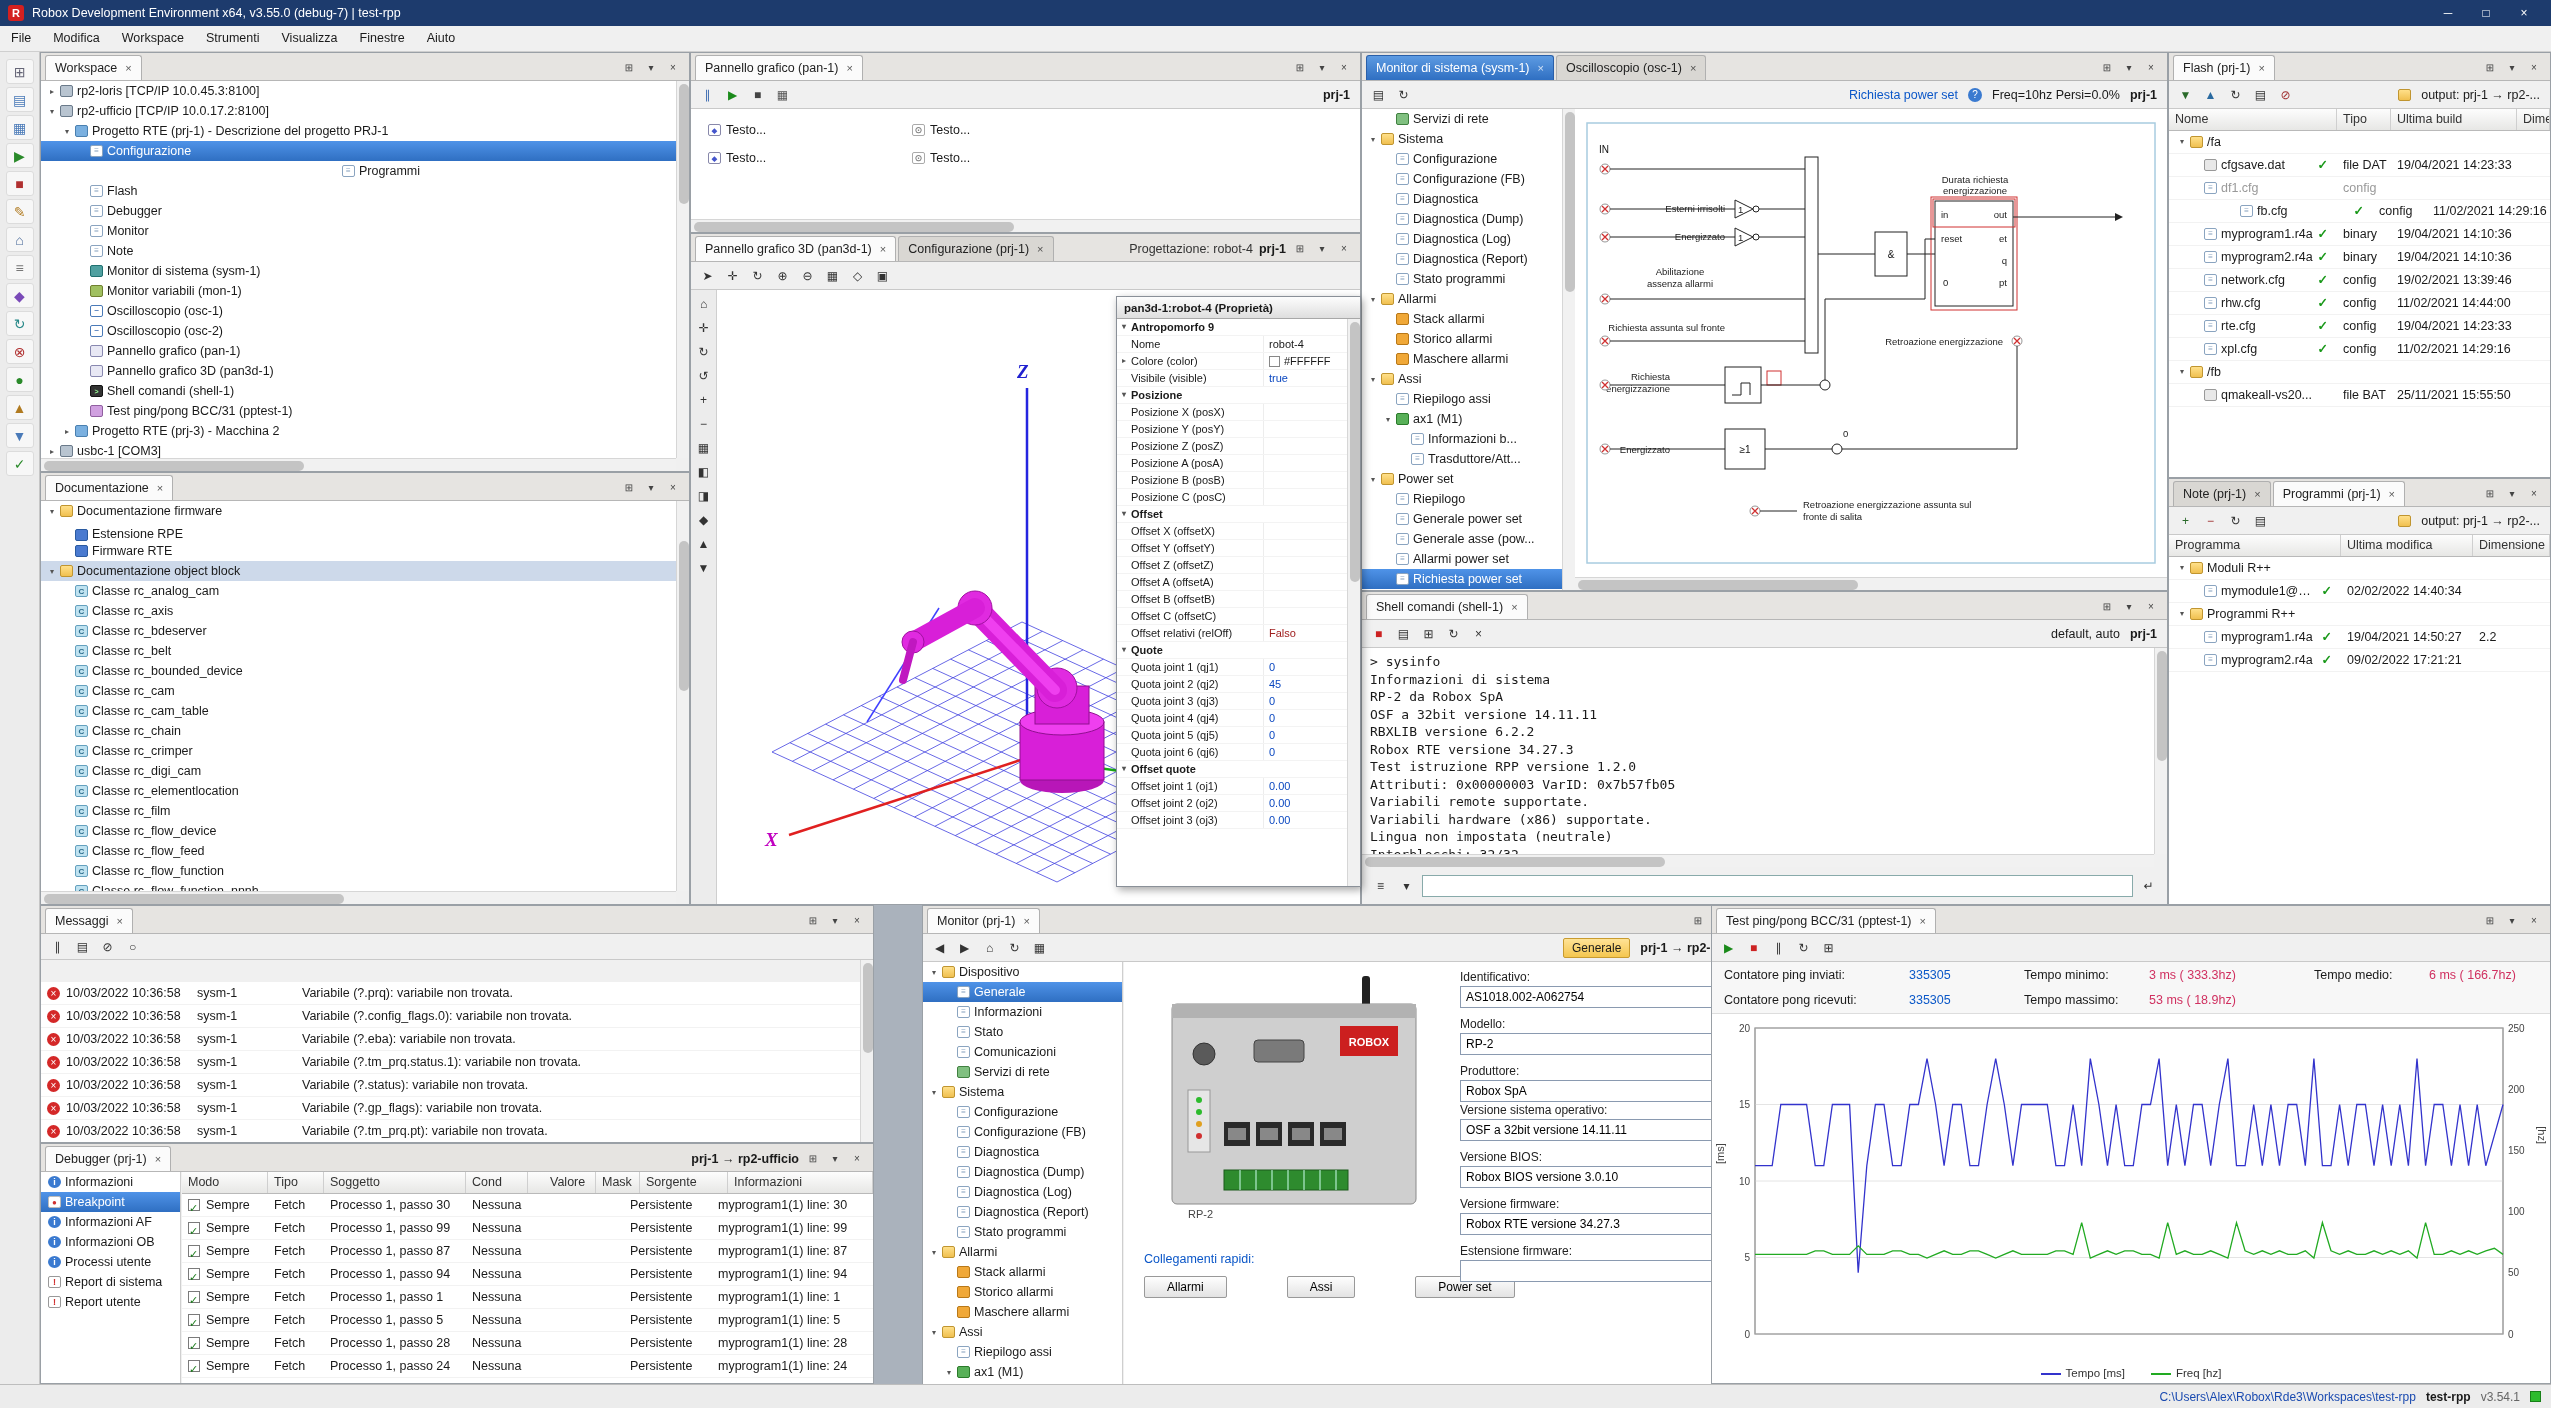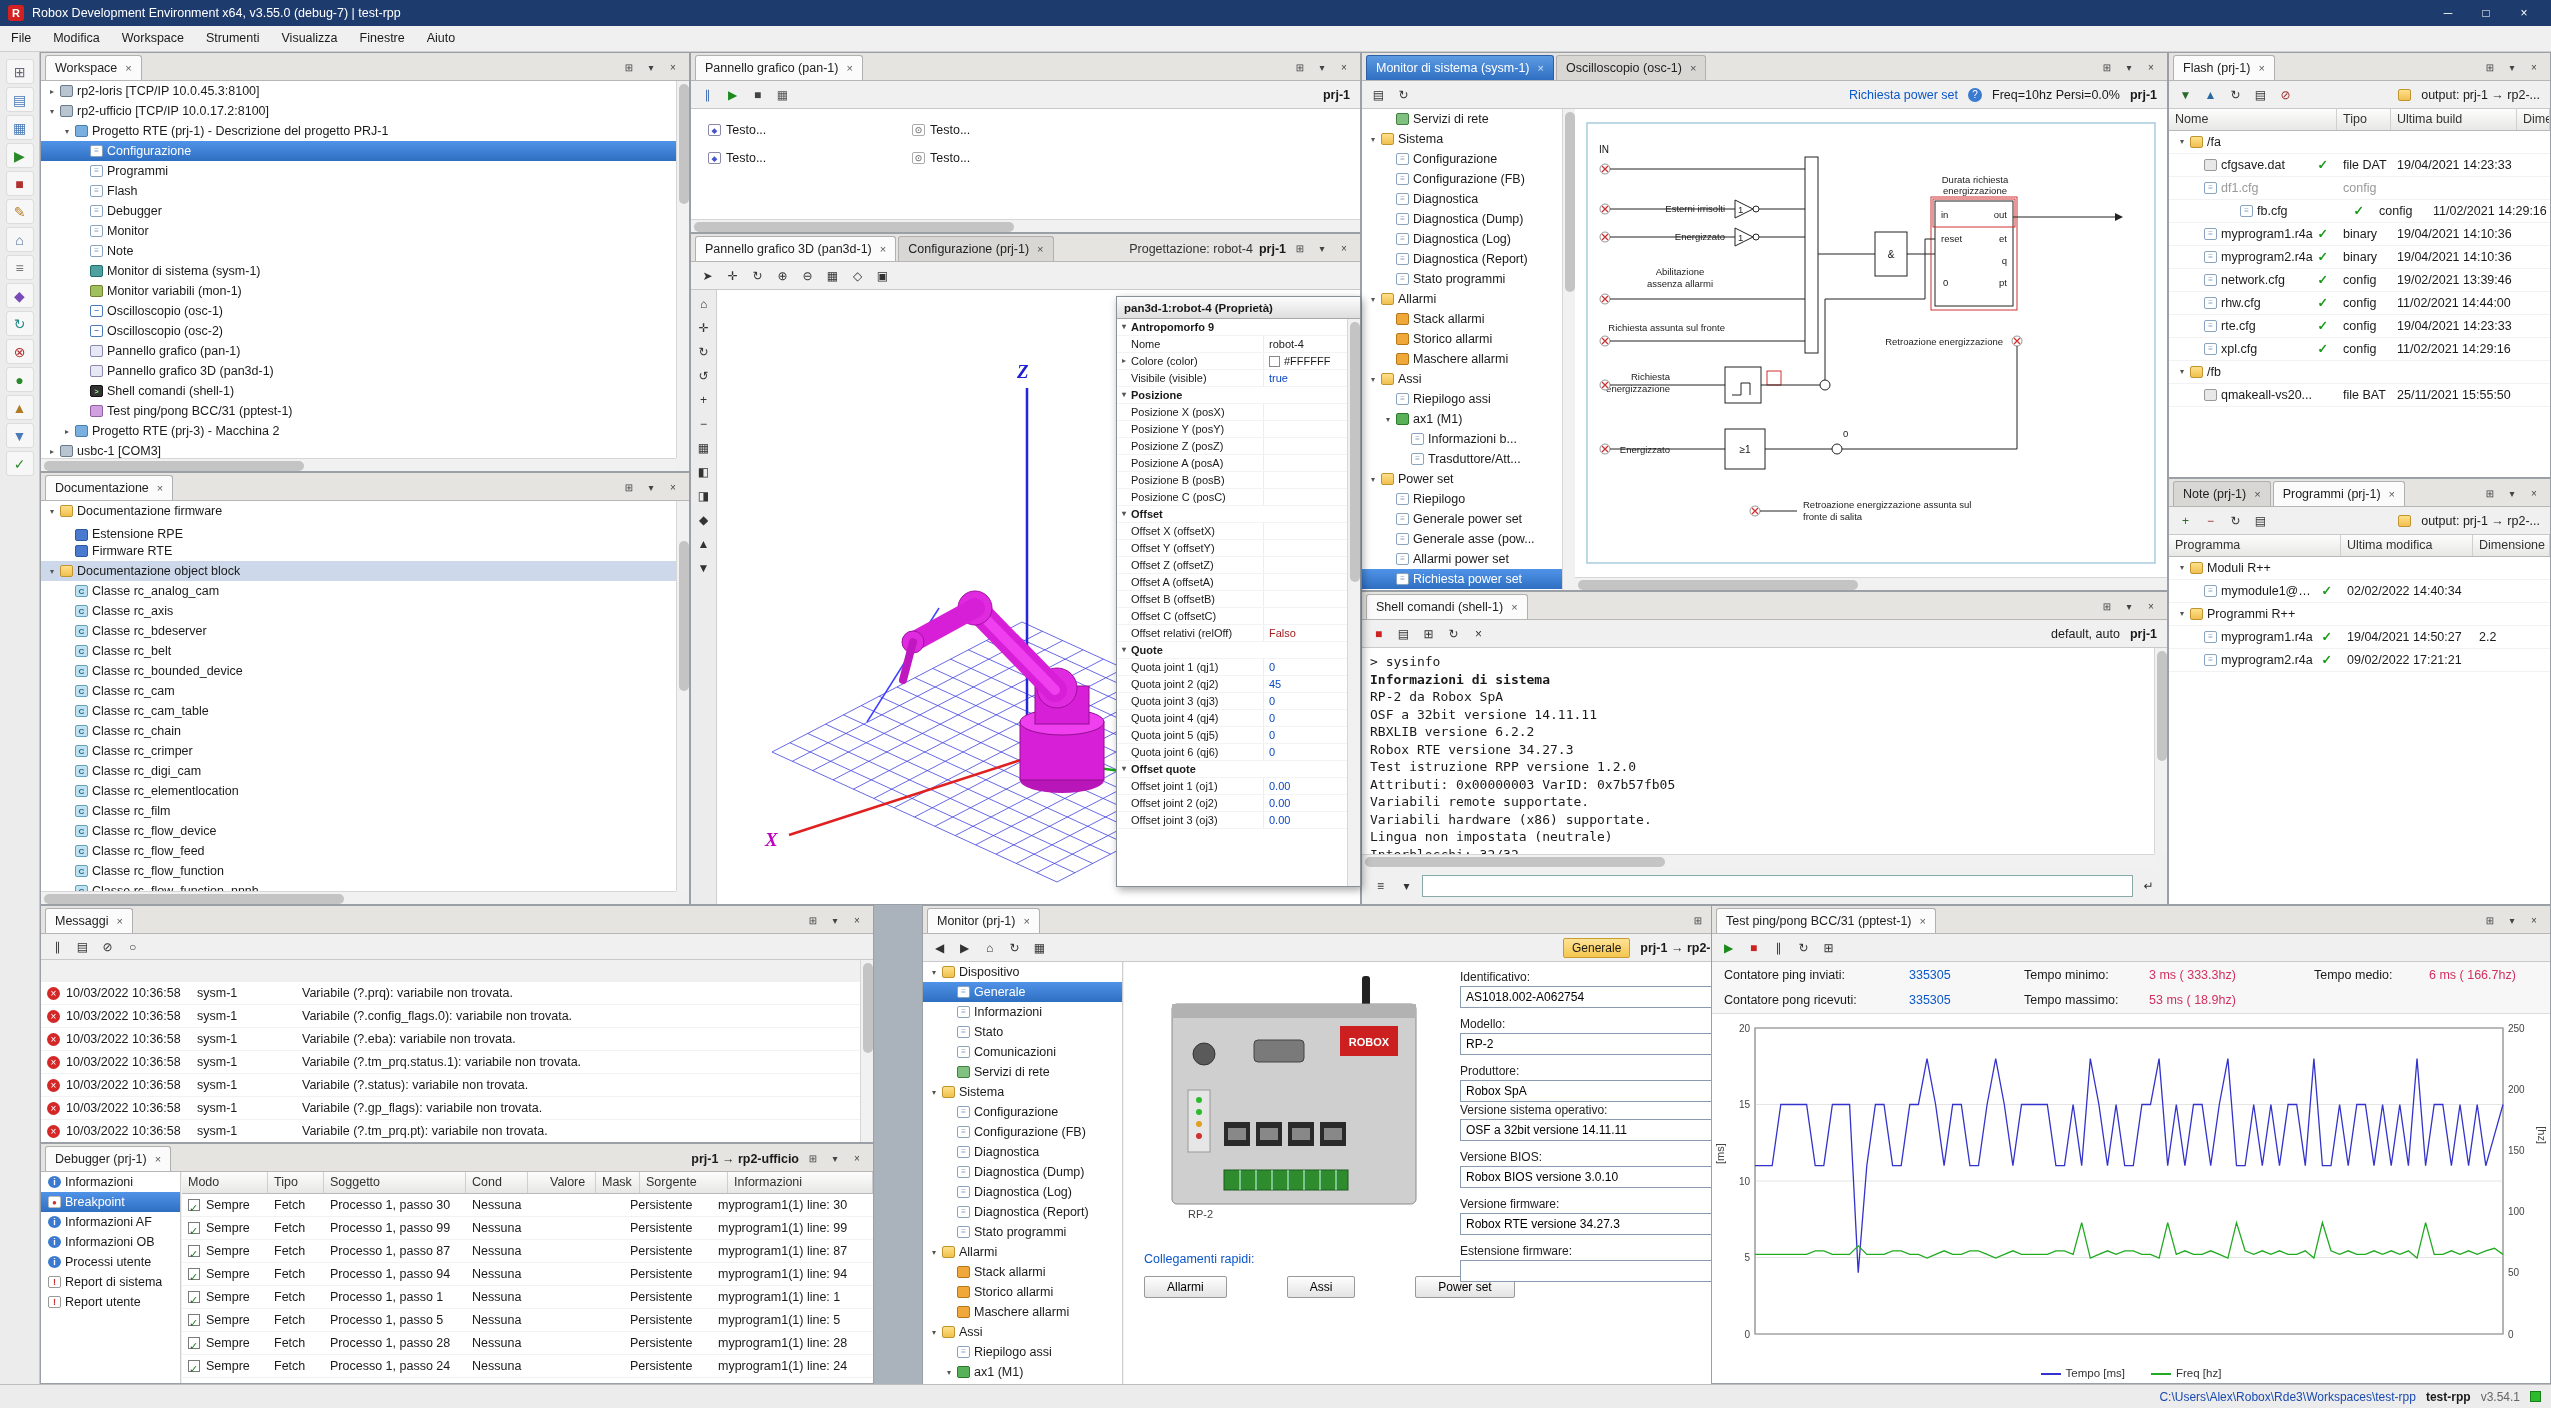--- a/index.html
+++ b/index.html
@@ -84,21 +84,21 @@
 .pval{flex:1;border-left:1px solid #ededed;padding-left:5px;overflow:hidden;display:flex;align-items:center;gap:4px}
 .pv-b{color:#0b48c0}.pv-r{color:#a02020}
 .sw{width:11px;height:11px;border:1px solid #888;flex:none}
 
 .vscroll{position:absolute;width:13px;background:#f1f1f1;border-left:1px solid #d6d6d6}
 .vthumb{position:absolute;left:1.5px;width:10px;background:#c4c4c4;border-radius:5px}
 .hscroll{position:absolute;height:13px;background:#f1f1f1;border-top:1px solid #d6d6d6}
 .hthumb{position:absolute;top:1.5px;height:10px;background:#c4c4c4;border-radius:5px}
 
 .shellout{font-family:"DejaVu Sans Mono",monospace;font-size:13px;line-height:17.5px;padding:5px 8px;white-space:pre}
-.shellout .b{font-weight:bold}
+.shellout .b{font-weight:normal}
 .shellin{position:absolute;height:22px;border:1px solid #8aa;background:#fff;font-family:"DejaVu Sans Mono",monospace;font-size:12px;padding:0 5px}
 
 .fld label{display:block;font-size:12px;margin-bottom:2px;color:#222}
 .fld input{width:100%;height:22px;border:1px solid #8a9ab0;background:#fff;font-size:12px;padding:0 5px;font-family:"Liberation Sans",sans-serif}
 .qbtn{border:1px solid #999;background:linear-gradient(#fefefe,#e3e3e3);padding:3px 22px;font-size:12px;border-radius:2px}
 .statrow{display:flex;align-items:center;height:25px;padding-left:12px}
 .sv-b{color:#0b58c8}.sv-r{color:#d03060}
 .legend{position:absolute;display:flex;gap:26px;justify-content:center;align-items:center;font-size:11.5px;color:#333}
 .lsw{display:inline-block;width:20px;height:0;border-top:2px solid;margin-right:5px;vertical-align:middle}
 .ylab{position:absolute;font-size:11px;color:#444}
@@ -175,21 +175,21 @@
         <div class="trow" style="padding-left: 19px;">
           <span class="exp">▾</span>
           <span class="tic ic-prj"></span>
           <span class="tlabel">Progetto RTE (prj-1) - Descrizione del progetto PRJ-1</span>
         </div>
         <div class="trow sel" style="padding-left: 34px;">
           <span class="exp"></span>
           <span class="tic ic-doc"></span>
           <span class="tlabel">Configurazione</span>
         </div>
-        <div class="trow" style="padding-left: 34px;">
+        <div class="trow" style="padding-left: 34px; justify-content: center;">
           <span class="exp"></span>
           <span class="tic ic-doc"></span>
           <span class="tlabel">Programmi</span>
         </div>
         <div class="trow" style="padding-left: 34px;">
           <span class="exp"></span>
           <span class="tic ic-doc"></span>
           <span class="tlabel">Flash</span>
         </div>
         <div class="trow" style="padding-left: 34px;">

